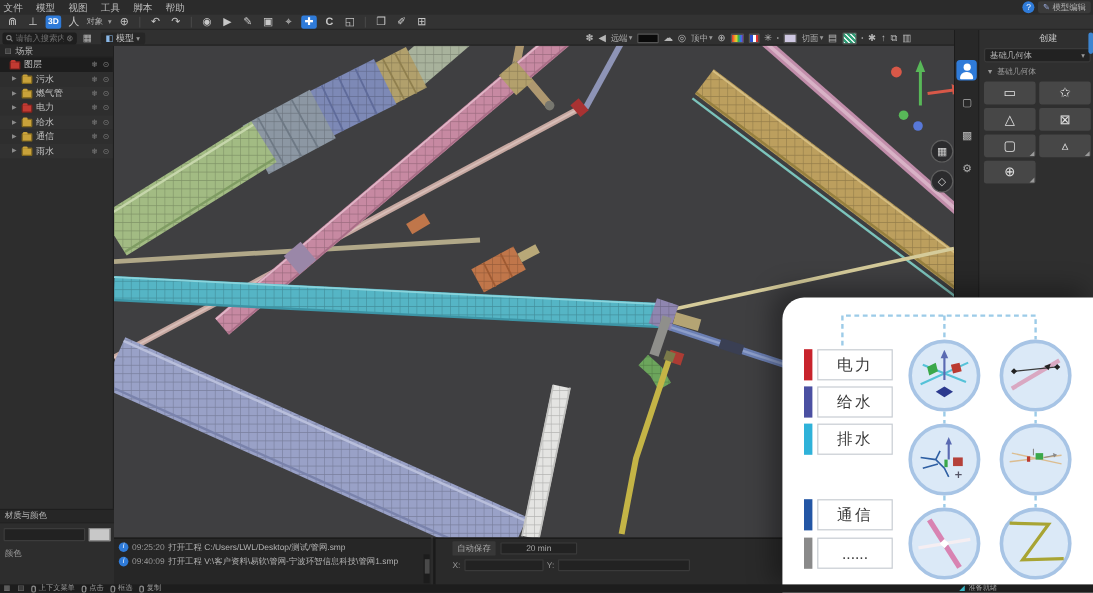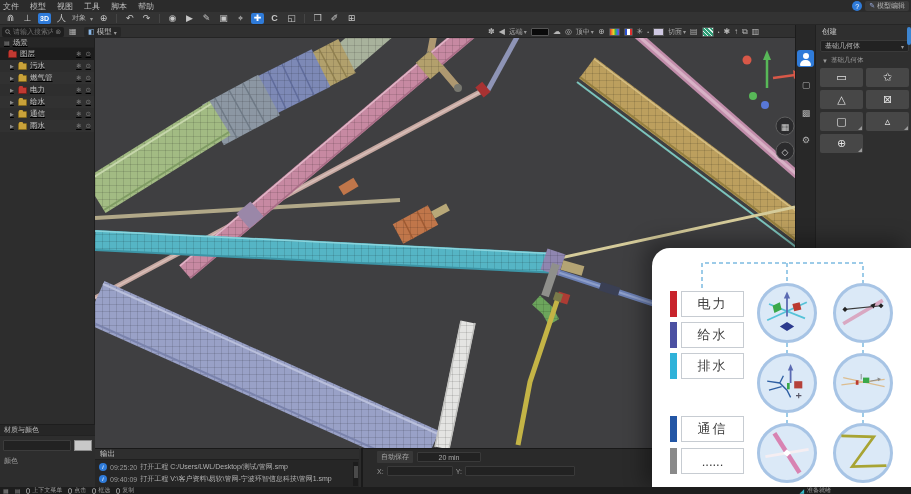--- a/index.html
+++ b/index.html
@@ -41,21 +41,21 @@
   #model-chip { position:absolute; left:84px; top:2px; height:10px; background:#262626; border-radius:2px;
                 display:flex; align-items:center; gap:2px; padding:0 4px; }
   #model-chip .cube { color:#8ab8e8; font-size:7px; }
   #model-chip .txt { font-size:7.5px; color:#c5c5c5; }
   #vb-right { position:absolute; left:488px; top:1px; height:11px; display:flex; align-items:center; gap:4px; }
   .sw { height:8px; border:1px solid #555; border-radius:1px; }
   .chip2 { display:flex; align-items:center; gap:1px; font-size:7px; color:#aaa; }
 
   
   #leftpanel { position:absolute; left:0; top:38px; width:95px; height:449px; background:#2d2d2d;
-               border-right:1px solid #1e1e1e; z-index:5;text-decoration:underline; }
+               border-right:1px solid #1e1e1e; z-index:5; }
   #scene-hdr { height:10px; background:#262626; display:flex; align-items:center; gap:3px; padding-left:4px;
                border-bottom:1px solid #222; font-size:7.5px; color:#b8b8b8; }
   .trow { height:12px; display:flex; align-items:center; gap:3px; padding-left:4px; font-size:7.5px; color:#c2c2c2; }
   .trow.root { background:#1d1d1d; padding-left:8px; }
   .trow.item { padding-left:10px; background:#313131; }
   .trow.item:nth-child(odd) { background:#2e2e2e; }
   .tcaret { font-size:5px; color:#8a8a8a; width:5px; }
   .folder { width:9px; height:7px; background:#c9a23a; border:1px solid #846a1e; border-radius:1px; position:relative; flex:none; }
   .folder::before { content:""; position:absolute; left:0; top:-2px; width:4px; height:2px; background:#c9a23a; border-radius:1px 1px 0 0; }
   .folder.red { background:#c23a32; border-color:#7d211c; }
@@ -76,21 +76,21 @@
   #viewport svg { display:block; }
 
   
   #rightpanel { position:absolute; left:795px; top:24px; width:116px; height:463px; background:#2f2f2f; border-left:1px solid #1c1c1c; z-index:6; }
   #rp-strip { position:absolute; left:0; top:0; width:20px; height:100%; background:#282828; border-right:1px solid #202020; }
   .avatar { position:absolute; left:1px; top:26px; width:17px; height:17px; background:#2f7bd9; border-radius:3px; }
   .avatar::before { content:""; position:absolute; left:5.5px; top:3px; width:6px; height:6px; border-radius:50%; background:#fff; }
   .avatar::after { content:""; position:absolute; left:3px; top:10px; width:11px; height:6px; border-radius:5px 5px 1px 1px; background:#fff; }
   .strip-ic { position:absolute; left:0; width:20px; text-align:center; font-size:9px; color:#b0b0b0; }
   #rp-main { position:absolute; left:21px; top:0; width:95px; height:100%; }
-  #rp-title { font-size:7.5px; color:#c8c8c8; padding:3px 4px 3px 5px; }
+  #rp-title { font-size:7.5px; color:#c8c8c8; padding:3px 4px 3px 5px;margin-left:44px; }
   #rp-dd { margin:0 3px; height:12px; background:#222; border:1px solid #3a3a3a; border-radius:2px;
            display:flex; align-items:center; justify-content:space-between; padding:0 4px; font-size:7px; color:#b8b8b8; }
   #rp-sec { display:flex; align-items:center; gap:3px; font-size:6.5px; color:#9a9a9a; padding:4px 0 3px 5px; }
   #rp-grid { display:grid; grid-template-columns:1fr 1fr; gap:3px; margin:0 3px; }
   .geo-btn { height:19px; background:#474747; border-radius:2px; display:flex; align-items:center;
              justify-content:center; font-size:11px; color:#e2e2e2; position:relative; }
   .geo-btn.badge::after { content:""; position:absolute; right:1px; bottom:1px; border-left:4px solid transparent; border-bottom:4px solid #9a9a9a; }
   #rp-scroll { position:absolute; right:0; top:3px; width:4px; height:18px; background:#3d85d1; border-radius:2px; }
 
   
@@ -470,21 +470,20 @@
       <div class="geo-btn">⊠</div>
       <div class="geo-btn badge">▢</div>
       <div class="geo-btn badge">▵</div>
       <div class="geo-btn badge">⊕</div>
     </div>
   </div>
   <div id="rp-scroll"></div>
 </div>
 
 <div id="outputpanel">
-  <div class="hdr">输出</div>
   <div class="logrow">
     <span class="info-i">i</span>
     <span class="logtime">09:25:20</span>
     <span>打开工程 C:/Users/LWL/Desktop/测试/管网.smp</span>
   </div>
   <div class="logrow">
     <span class="info-i">i</span>
     <span class="logtime">09:40:09</span>
     <span>打开工程 V:\客户资料\易软\管网-宁波环智信息科技\管网1.smp</span>
   </div>

